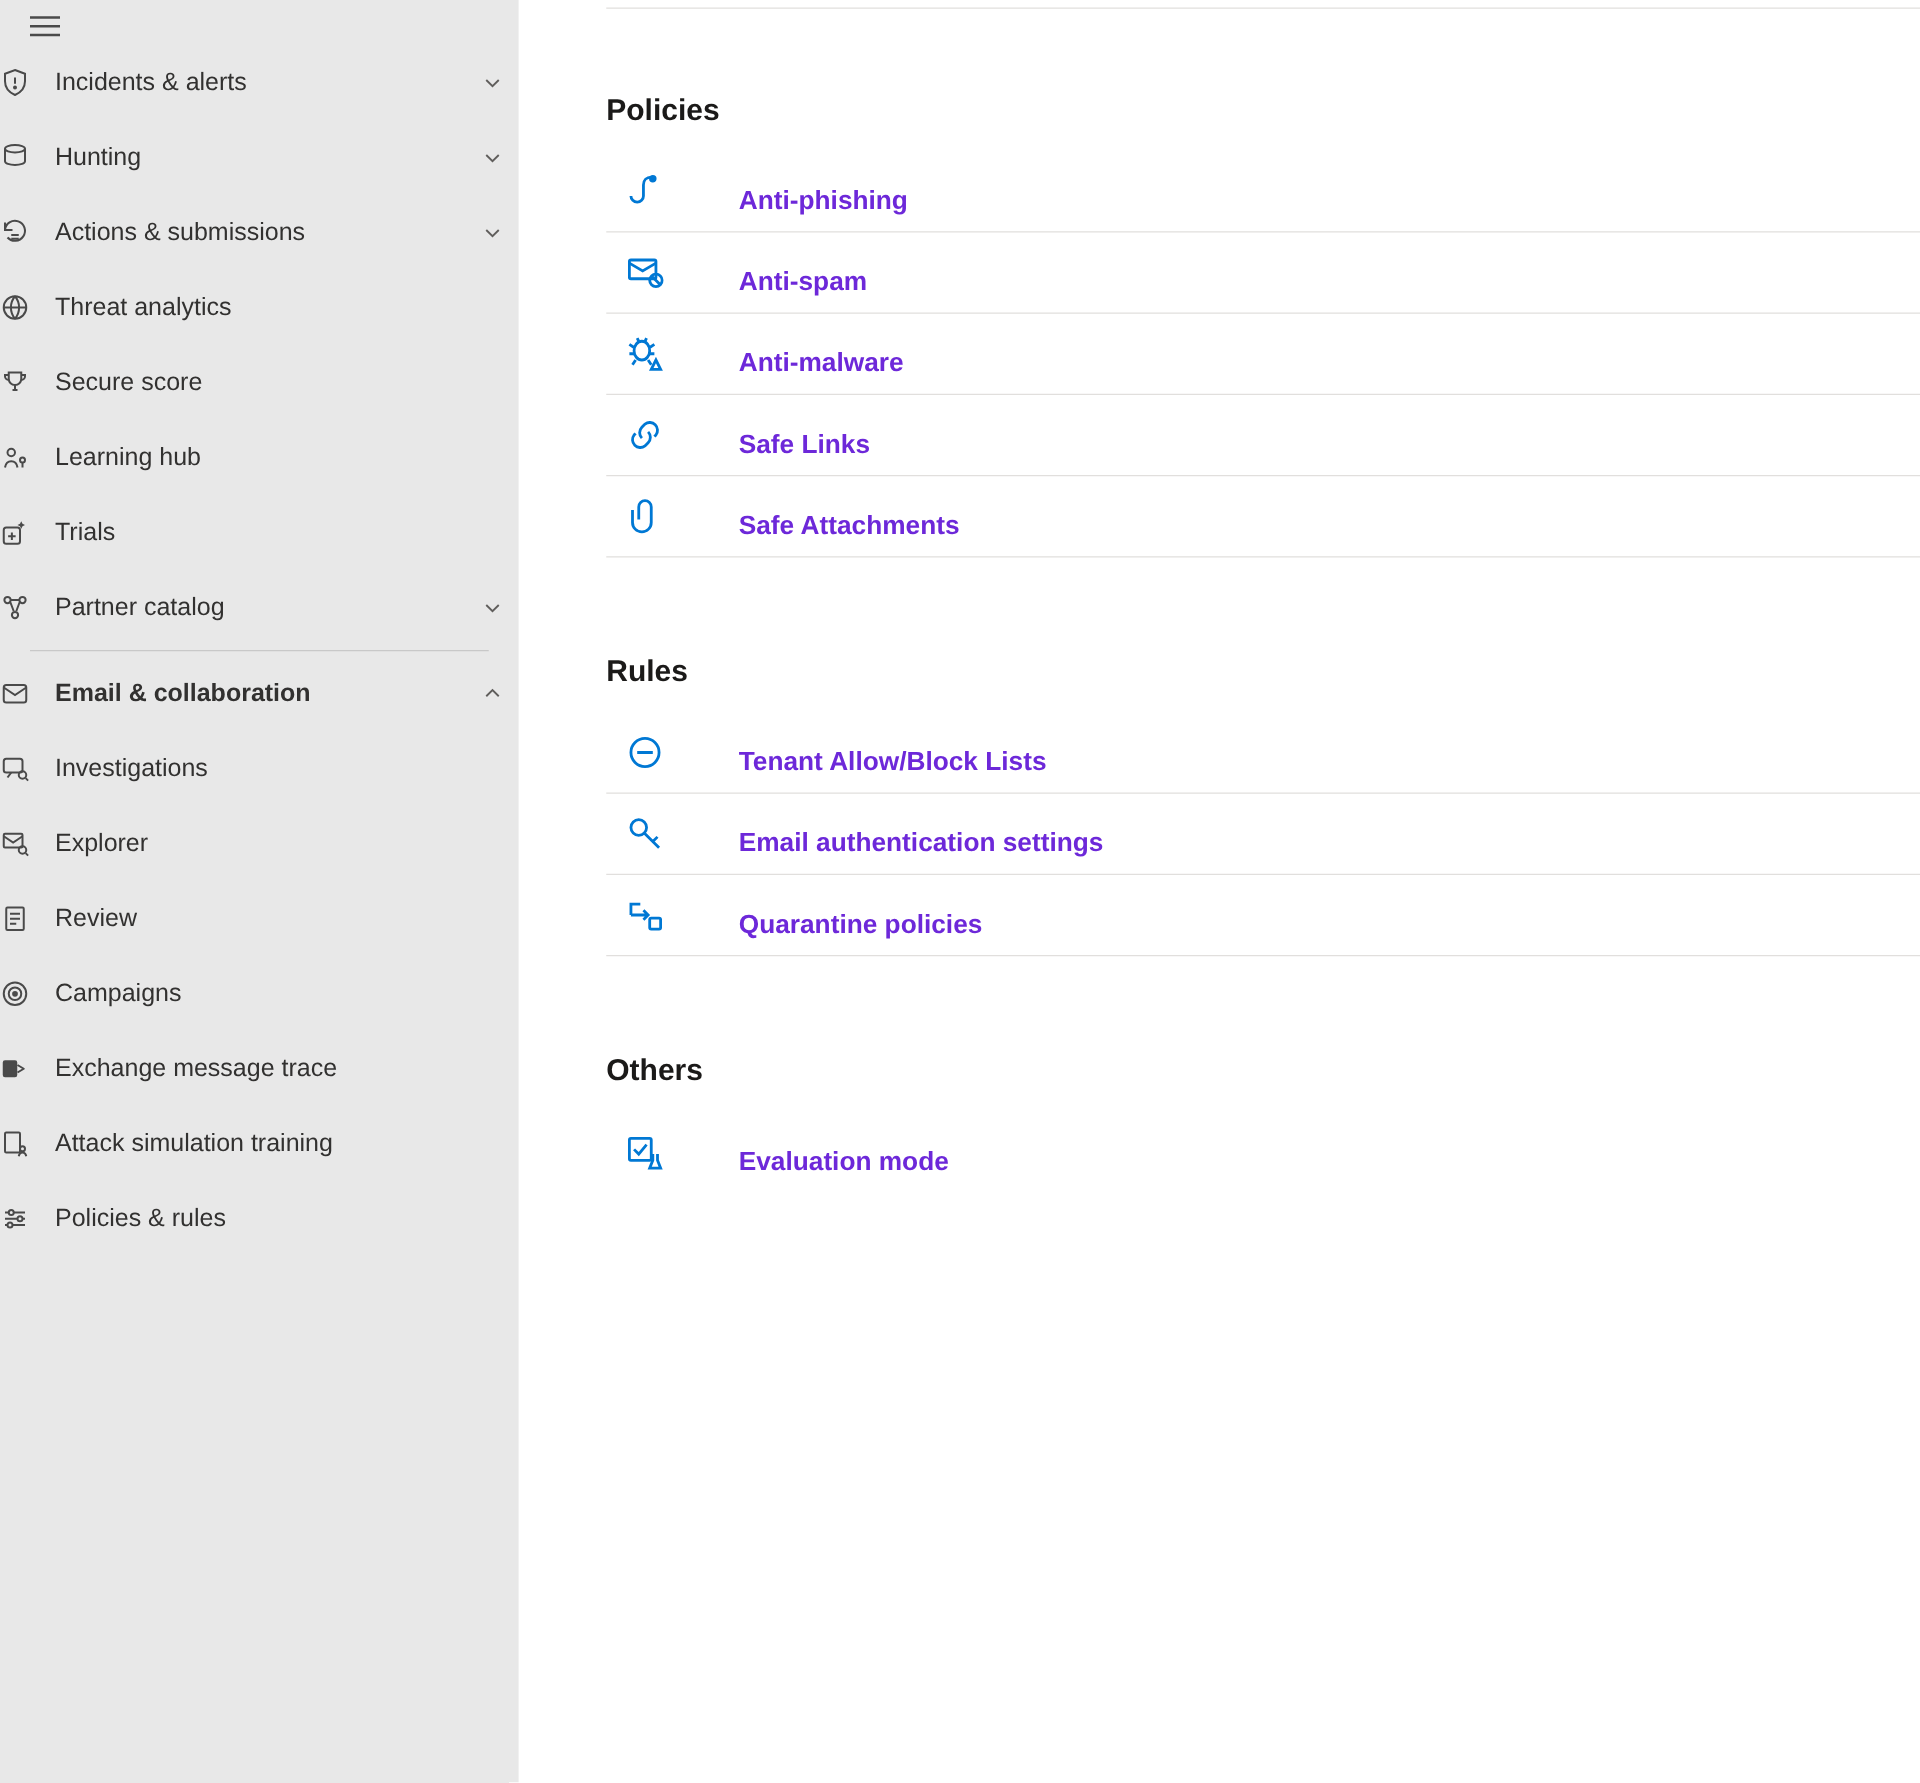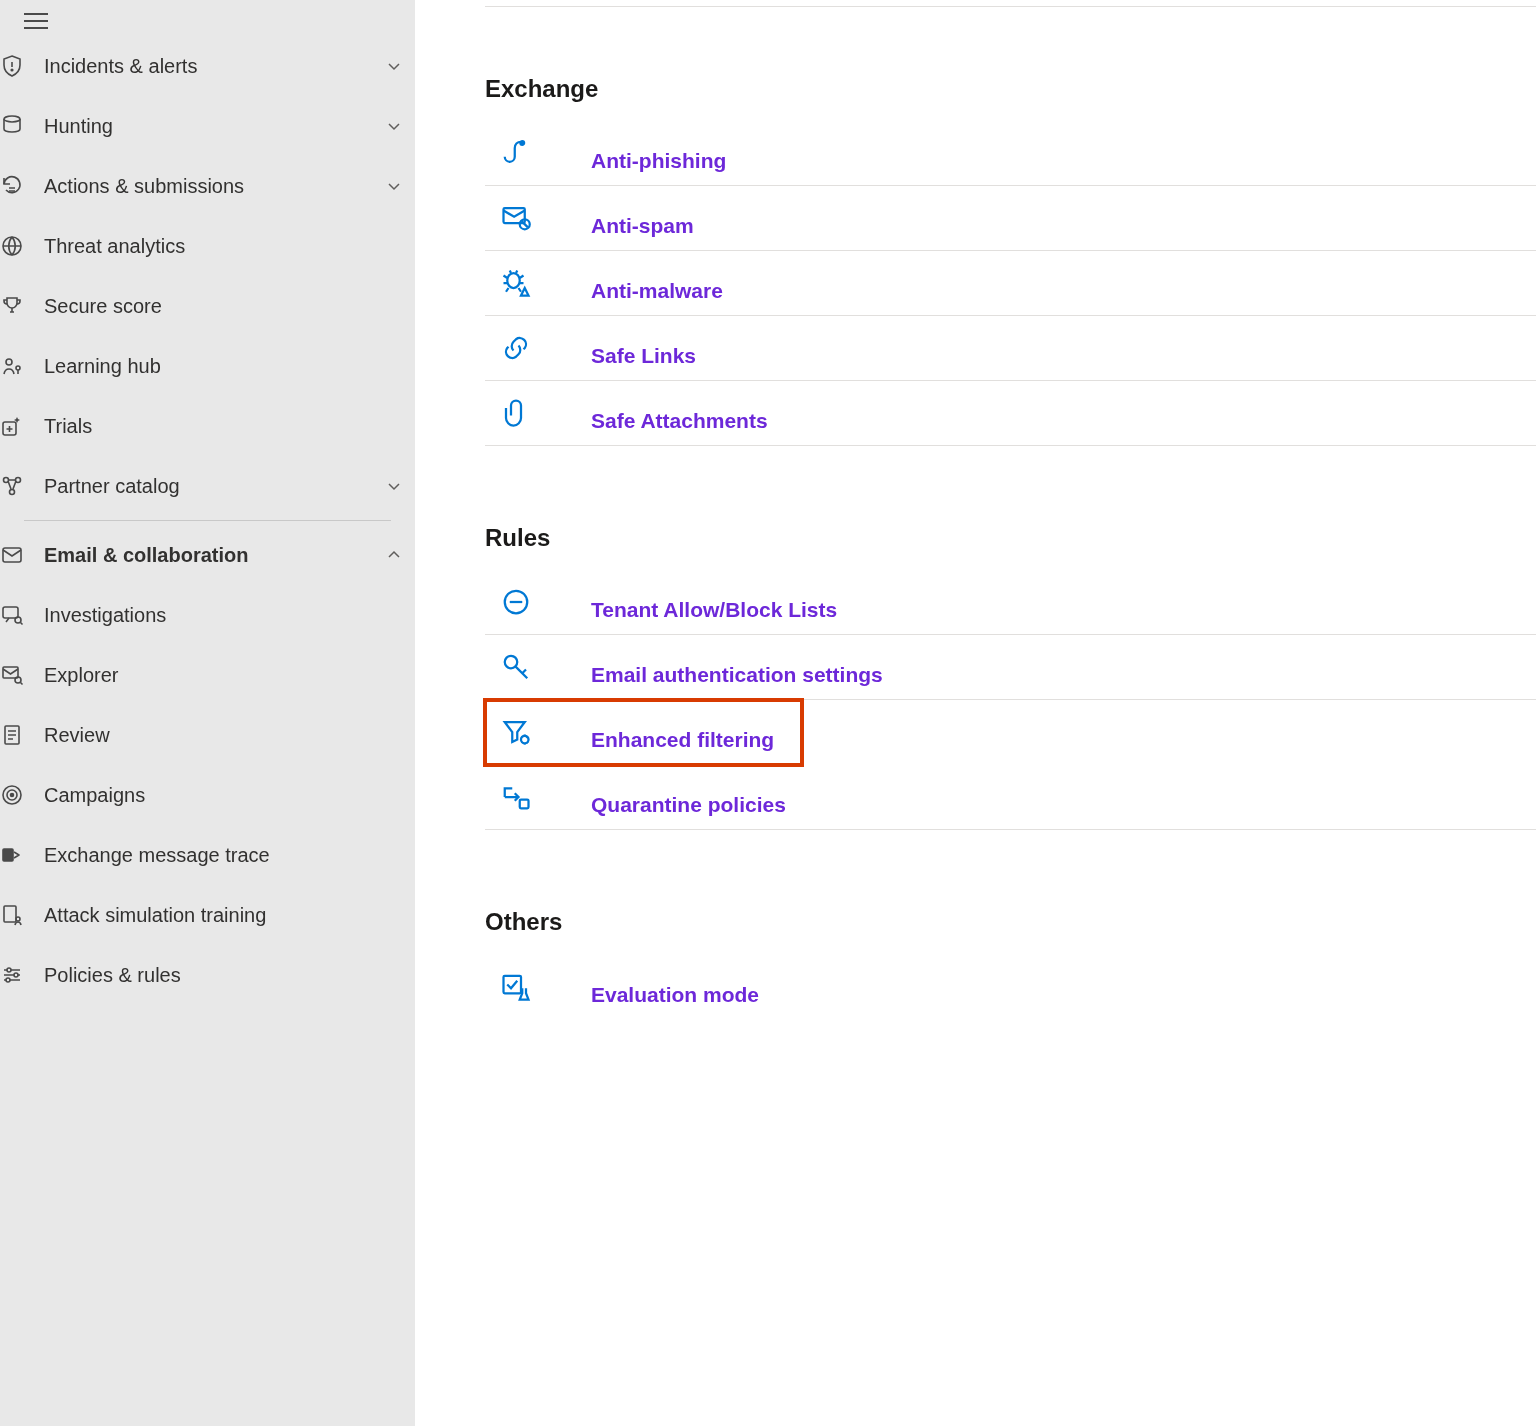--- a/index.html
+++ b/index.html
@@ -317,21 +317,21 @@
           </svg>
       </span>
       <span class="label">Policies &amp; rules</span>
     </div>
   </nav>
 
   <main class="main">
     <div class="top-divider"></div>
 
     <div class="section-block">
-      <h2>Exchange</h2>
+      <h2>Policies</h2>
 
       <div class="policy-row">
         <span class="picon icon-blue">
           <svg viewBox="0 0 24 24" fill="none" stroke="currentColor" stroke-width="1.8">
               <path d="M16 3c-3 0-5 2-5 5v7a4 4 0 1 1-8 0"></path>
               <circle cx="17" cy="4" r="1.5" fill="currentColor"></circle>
             </svg>
         </span>
         <span class="plabel">Anti-phishing</span>
       </div>
@@ -396,30 +396,20 @@
         <span class="picon icon-blue">
           <svg viewBox="0 0 24 24" fill="none" stroke="currentColor" stroke-width="1.8">
               <circle cx="8" cy="8" r="5"></circle>
               <path d="M11.5 11.5L21 21M17 17l3-3"></path>
             </svg>
         </span>
         <span class="plabel">Email authentication settings</span>
       </div>
 
 
-      <div class="policy-row highlight">
-        <span class="picon icon-blue">
-          <svg viewBox="0 0 24 24" fill="none" stroke="currentColor" stroke-width="1.8">
-              <path d="M3 4h16l-6 8v6l-4 2v-8L3 4z"></path>
-              <circle cx="19" cy="18" r="3"></circle>
-              <path d="M19 14v1M19 21v1M15.5 18h1M21.5 18h1M16.5 15.5l.7.7M21 20l.7.7M21 16l-.7.7M16.5 20.5l.7-.7"></path>
-            </svg>
-        </span>
-        <span class="plabel">Enhanced filtering</span>
-      </div>
 
       <div class="policy-row">
         <span class="picon icon-blue">
           <svg viewBox="0 0 24 24" fill="none" stroke="currentColor" stroke-width="1.8">
               <path d="M3 12V5h6"></path>
               <path d="M3 12h10M11 9l3 3-3 3"></path>
               <rect x="15" y="14" width="7" height="7" rx="1"></rect>
             </svg>
         </span>
         <span class="plabel">Quarantine policies</span>

